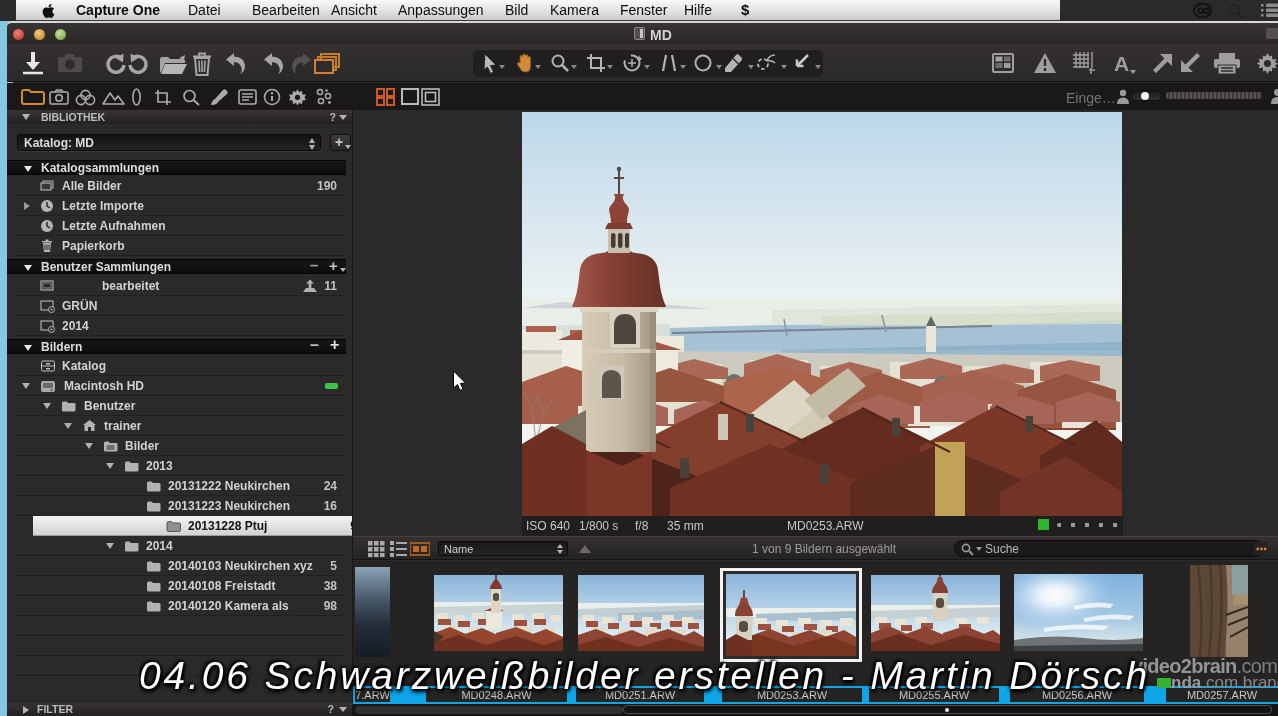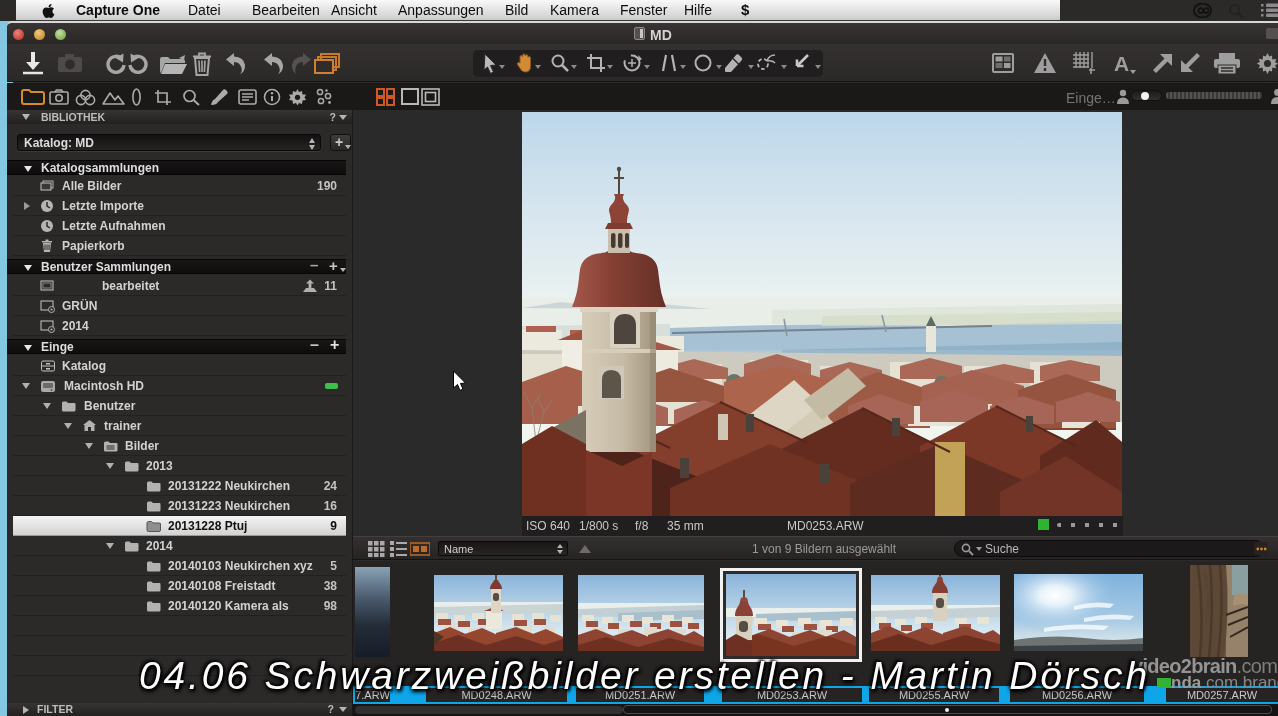--- a/index.html
+++ b/index.html
@@ -497,21 +497,21 @@
           <rect x="1" y="1" width="12" height="9" fill="none" stroke="#c5c5c5"></rect>
           <circle cx="11.5" cy="9.5" r="3" fill="#2c2929" stroke="#b5b5b5"></circle>
           <circle cx="11.5" cy="9.5" r="1" fill="#b5b5b5"></circle>
         </svg>
       </span>
   <span style="position:absolute;left:49px;">2014</span>
     </div>
 
 <div class="sechdr" style="top:339px;">
       <span class="tri trid" style="left:17px;top:5px;"></span>
-      <span style="position:absolute;left:34px;">Einge</span>
+      <span style="position:absolute;left:34px;">Bildern</span>
   <span style="position:absolute;left:303px;top:-3px;font-size:16px;color:#c9c9c9;">–</span>
       <span style="position:absolute;left:323px;top:-3px;font-size:16px;color:#e0e0e0;">+</span>
     </div>
 <div class="row" style="top:356px;">
       <span class="icon" style="left:27px;top:4px;">
   <svg width="16" height="12">
           <rect x="1.5" y="1" width="13" height="10" rx="1.5" fill="none" stroke="#c0c0c0"></rect>
           <path d="M2 6 H14" stroke="#c0c0c0"></path>
           <rect x="6" y="3" width="4" height="1.5" fill="#c0c0c0"></rect>
           <rect x="6" y="8" width="4" height="1.5" fill="#c0c0c0"></rect>
@@ -580,21 +580,21 @@
     </div>
 <div class="row" style="top:496px;">
       <span class="icon" style="left:133px;top:4px;">
   <svg width="15" height="12">
           <path d="M1 3 Q1 1.5 2.5 1.5 H5.5 L7 3 H13.5 Q14.5 3 14.5 4 V10 Q14.5 11.5 13 11.5 H2.5 Q1 11.5 1 10 Z" fill="#b2b2b2"></path>
         </svg>
       </span>
   <span style="position:absolute;left:155px;">20131223 Neukirchen</span>
       <span class="cnt">16</span>
     </div>
-<div class="row" style="top:516px;background:linear-gradient(#f4f4f4,#d2d2d2);color:#111;border-bottom:1px solid #9a9a9a;">
+<div class="row" style="top:516px;background:linear-gradient(#f4f4f4,#d2d2d2);color:#111;border-bottom:1px solid #9a9a9a;margin-left:20px;">
       <span class="icon" style="left:133px;top:4px;">
   <svg width="15" height="12">
           <path d="M1 3 Q1 1.5 2.5 1.5 H5.5 L7 3 H13.5 Q14.5 3 14.5 4 V10 Q14.5 11.5 13 11.5 H2.5 Q1 11.5 1 10 Z" fill="#8f8f8f" stroke="#555"></path>
         </svg>
       </span>
   <span style="position:absolute;left:155px;">20131228 Ptuj</span>
       <span class="cnt" style="color:#111;">9</span>
     </div>
 <div class="row" style="top:536px;">
       <span class="tri trid" style="left:93px;top:7px;border-top-color:#b0b0b0;"></span>

